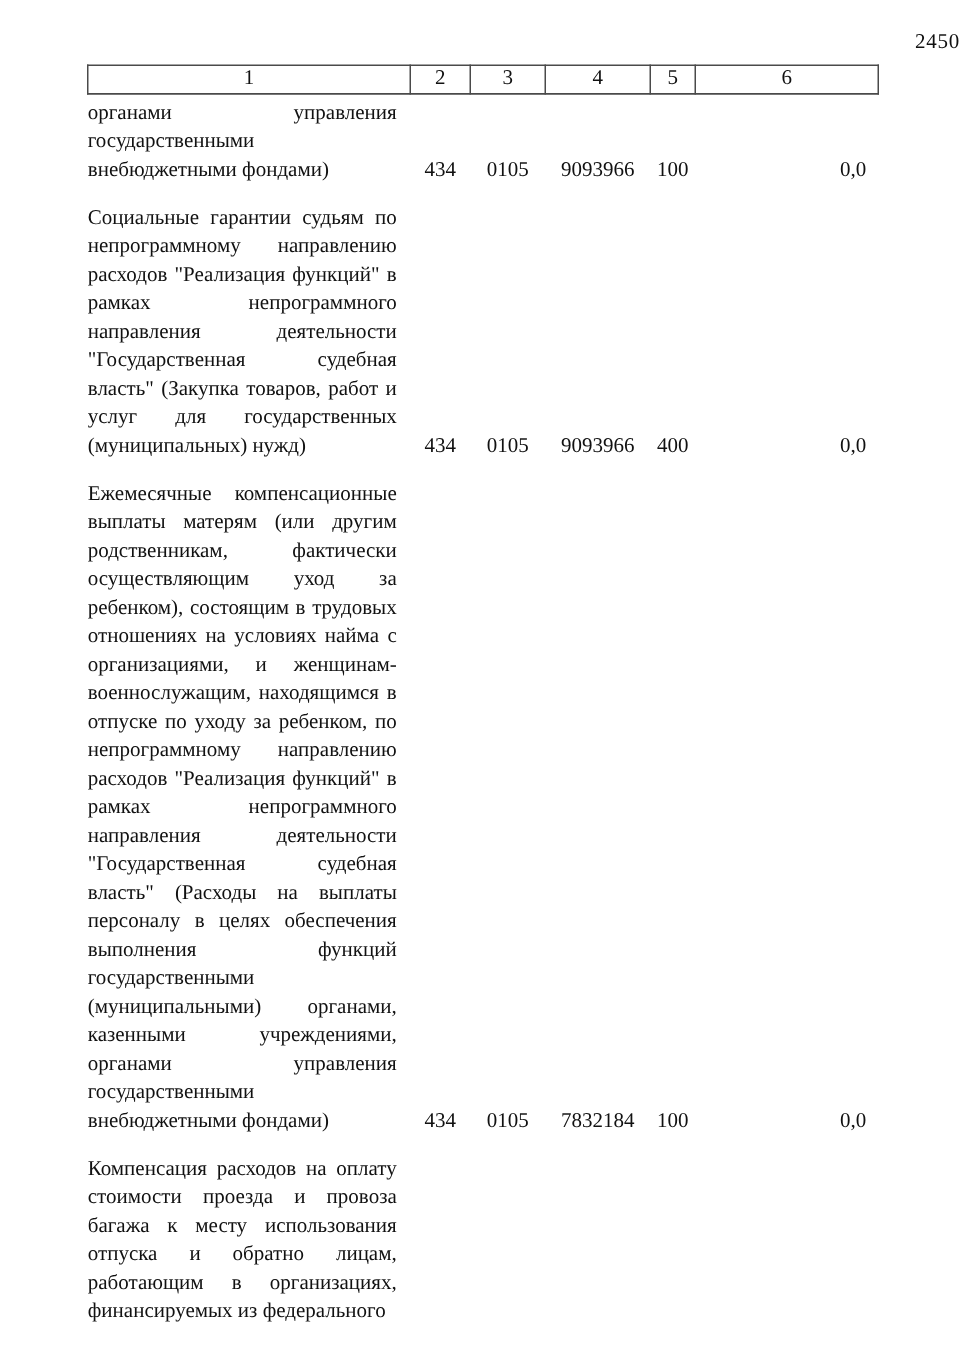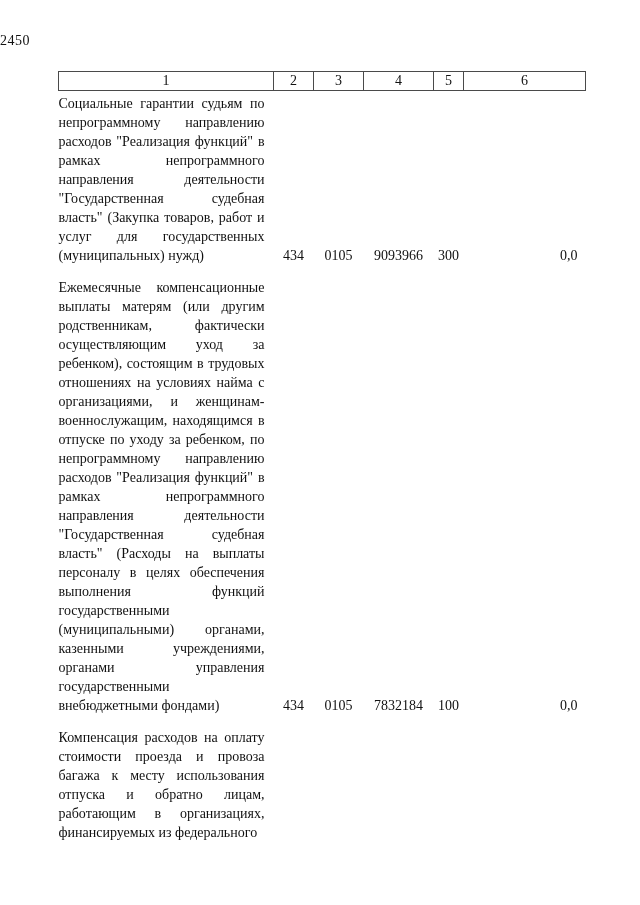--- a/index.html
+++ b/index.html
@@ -14,27 +14,27 @@
     color: #111111;
     overflow: hidden;
   }
   .page {
     position: relative;
     width: 640px;
     height: 905px;
     background: #ffffff;
   }
   .page-number {
-    padding-top: 32px;
+    padding-top: 20px;
     height: 17px;
     line-height: 17px;
-    text-align: left;
+    text-align: right;
     font-size: 14px;
     letter-spacing: 0.5px;
-    margin-bottom: 22px;
+    margin-bottom: 6px;
   }
   table.budget {
     border-collapse: collapse;
     table-layout: fixed;
     margin-left: 58px;
     width: 527px;
     font-size: 14px;
   }
   col.c1 { width: 215px; }
   col.c2 { width: 40px;  }
@@ -95,27 +95,35 @@
         <th>1</th>
         <th>2</th>
         <th>3</th>
         <th>4</th>
         <th>5</th>
         <th>6</th>
       </tr>
     </thead>
 
     <tbody>
+      <tr>
+        <td class="desc">органами управления государственными внебюджетными фондами)</td>
+        <td class="num">434</td>
+        <td class="num">0105</td>
+        <td class="num">9093966</td>
+        <td class="num">100</td>
+        <td class="sum">0,0</td>
+      </tr>
 
       <tr>
         <td class="desc">Социальные гарантии судьям по непрограммному направлению расходов "Реализация функций" в рамках непрограммного направления деятельности "Государственная судебная власть" (Закупка товаров, работ и услуг для государственных (муниципальных) нужд)</td>
         <td class="num">434</td>
         <td class="num">0105</td>
         <td class="num">9093966</td>
-        <td class="num">300</td>
+        <td class="num">400</td>
         <td class="sum">0,0</td>
       </tr>
 
       <tr>
         <td class="desc">Ежемесячные компенсационные выплаты матерям (или другим родственникам, фактически осуществляющим уход за ребенком), состоящим в трудовых отношениях на условиях найма с организациями, и женщинам-военнослужащим, находящимся в отпуске по уходу за ребенком, по непрограммному направлению расходов "Реализация функций" в рамках непрограммного направления деятельности "Государственная судебная власть" (Расходы на выплаты персоналу в целях обеспечения выполнения функций государственными (муниципальными) органами, казенными учреждениями, органами управления государственными внебюджетными фондами)</td>
         <td class="num">434</td>
         <td class="num">0105</td>
         <td class="num">7832184</td>
         <td class="num">100</td>
         <td class="sum">0,0</td>

